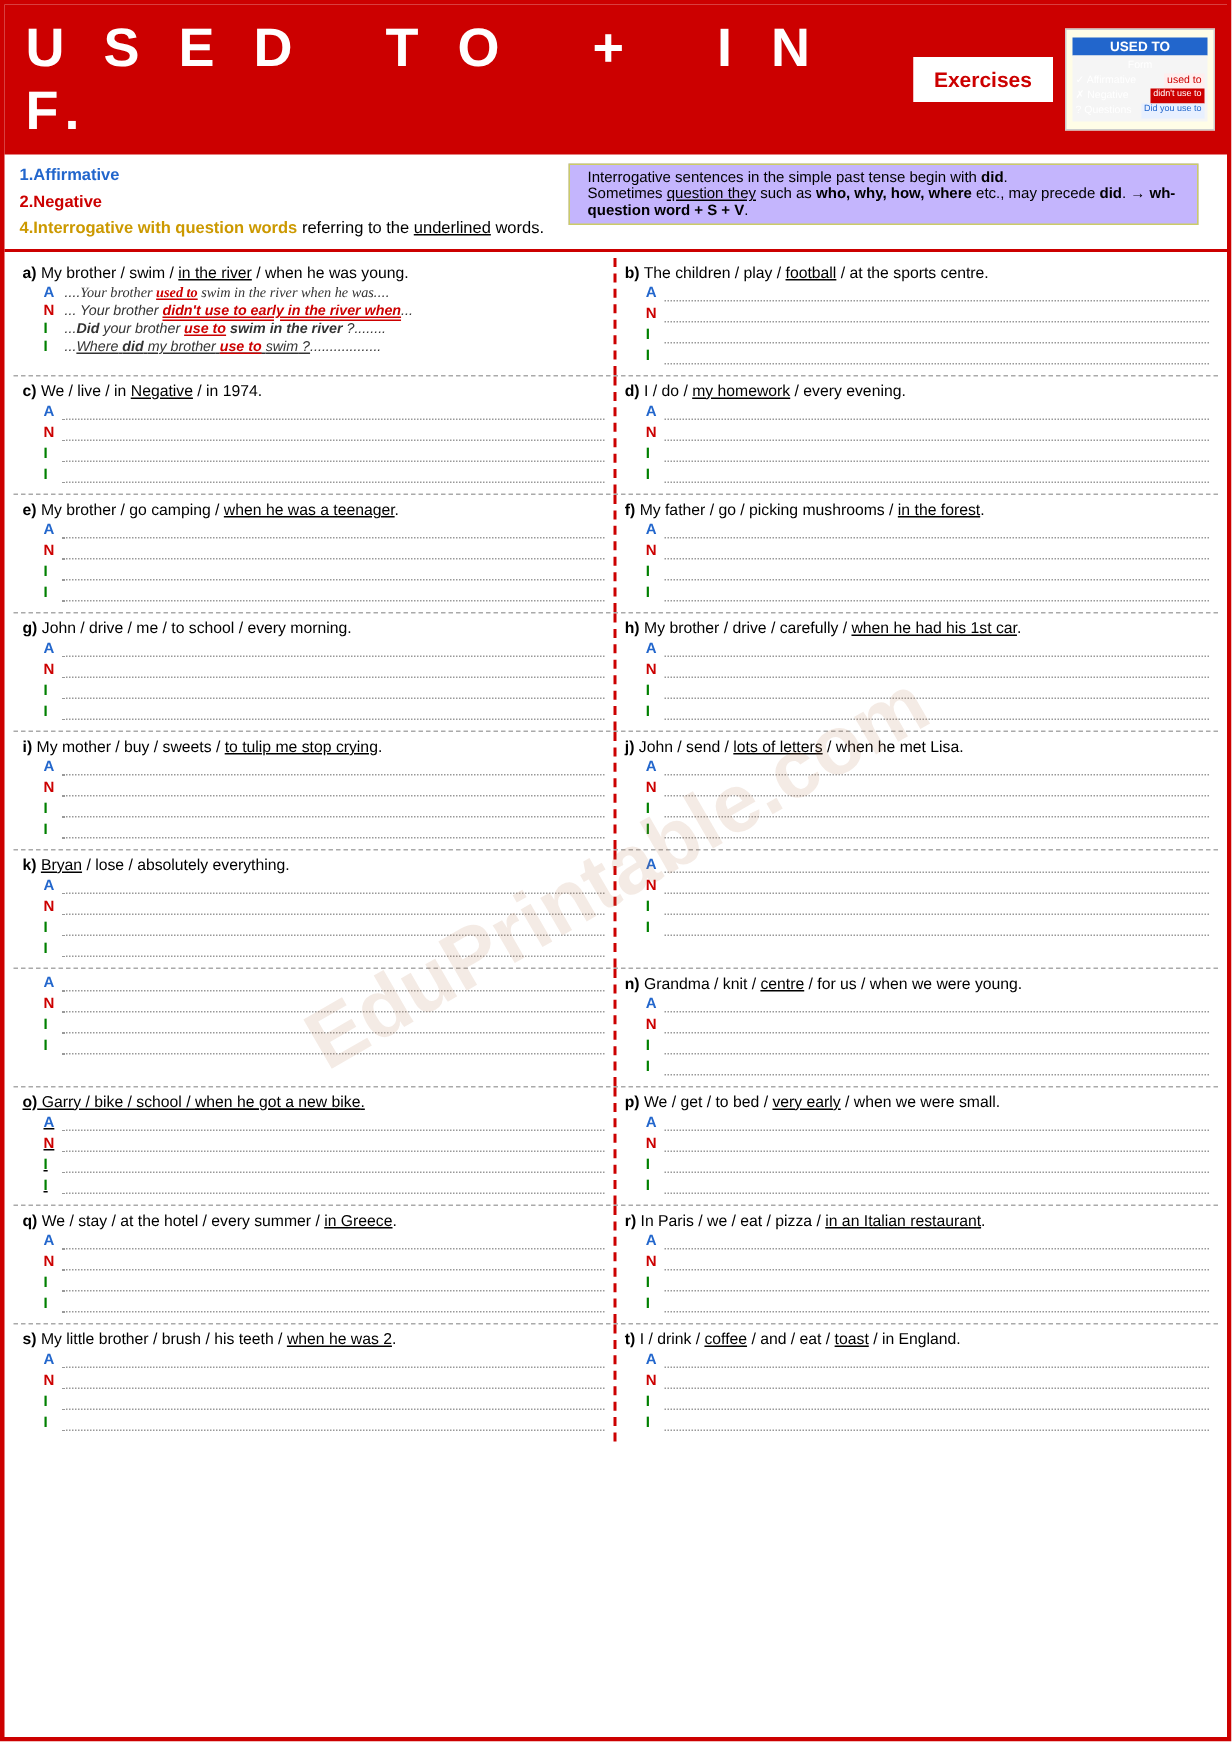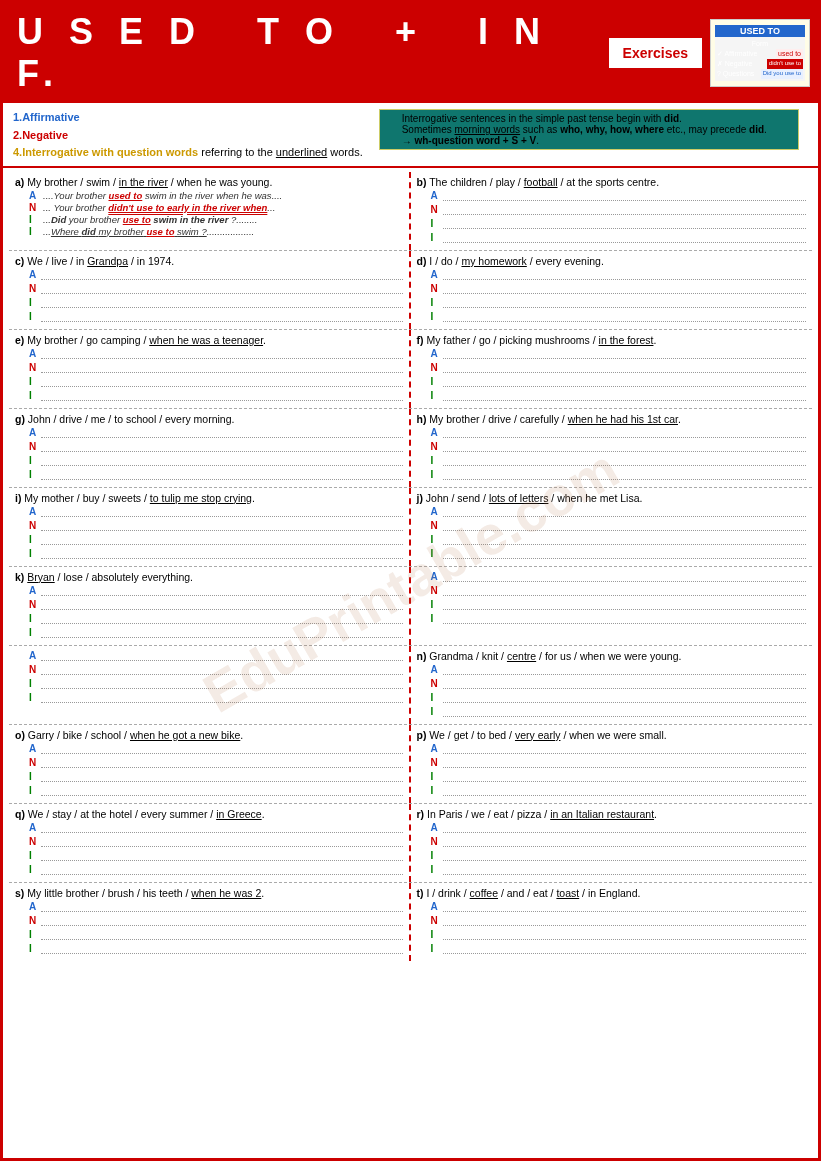--- a/index.html
+++ b/index.html
@@ -45,42 +45,42 @@
     </div>
   </div>
 
   <div class="instructions">
     <div style="display:flex;gap:6px;align-items:flex-start;flex-wrap:wrap;">
       <div style="font-size:11px;line-height:1.6;">
         <div><span style="color:#2266cc;font-weight:bold;">1.Affirmative</span></div>
         <div><span style="color:#cc0000;font-weight:bold;">2.Negative</span></div>
         <div><span style="color:#cc9900;font-weight:bold;">4.Interrogative with question words</span> referring to the <u>underlined</u> words.</div>
       </div>
-      <div style="margin-left:10px;background:#0f766e;border:1px solid #cccc66;padding:3px 22px;font-size:10px;max-width:420px;">
+      <div style="margin-left:10px;background:#c4b5fd;border:1px solid #cccc66;padding:3px 12px;font-size:10px;max-width:420px;">
         <span>Interrogative sentences in the simple past tense begin with <b>did</b>.</span><br>
-        <span>Sometimes <u>morning words</u> such as <b>who, why, how, where</b> etc., may precede <b>did</b>. → <b>wh-question word + S + V</b>.</span>
+        <span>Sometimes <u>question they</u> such as <b>who, why, how, where</b> etc., may precede <b>did</b>. → <b>wh-question word + S + V</b>.</span>
       </div>
     </div>
   </div>
 
   <div style="position:absolute;top:50%;left:50%;transform:translate(-50%,-50%) rotate(-30deg);font-size:55px;color:rgba(180,120,80,0.15);font-weight:bold;pointer-events:none;white-space:nowrap;z-index:100;">EduPrintable.com</div>
 
   <div style="padding:4px 6px;">
 
     <div style="display:grid;grid-template-columns:1fr 1fr;border-bottom:1px dashed #aaa;">
 
       <div style="padding:4px 6px;border-right:2px dashed #cc0000;">
         <div style="font-size:10.5px;margin-bottom:2px;">
           <b>a)</b> My brother / swim / <u>in the river</u> / when he was young.
         </div>
         <div style="margin-left:14px;">
           <div style="display:flex;align-items:flex-start;margin-bottom:1px;">
             <span style="font-weight:bold;color:#2266cc;min-width:12px;font-size:10px;">A</span>
             <div style="flex:1;font-size:9.5px;font-style:italic;color:#333;padding-left:2px;">
-              ....<span style="font-style:italic;">Your brother <span style="color:#cc0000;font-weight:bold;text-decoration:underline;">used to</span> swim in the river when he was</span>....
+              ....<span style="font-style:italic;font-family:Liberation Serif, serif;">Your brother <span style="color:#cc0000;font-weight:bold;text-decoration:underline;">used to</span> swim in the river when he was</span>....
             </div>
           </div>
           <div style="display:flex;align-items:flex-start;margin-bottom:1px;">
             <span style="font-weight:bold;color:#cc0000;min-width:12px;font-size:10px;">N</span>
             <div style="flex:1;font-size:9.5px;font-style:italic;color:#333;padding-left:2px;">
               ... <span style="font-style:italic;">Your brother <span style="color:#cc0000;font-weight:bold;text-decoration:underline;text-decoration-style:double;">didn't use to early in the river when</span>...</span>
             </div>
           </div>
           <div style="display:flex;align-items:flex-start;margin-bottom:1px;">
             <span style="font-weight:bold;color:green;min-width:12px;font-size:10px;">I</span>
@@ -117,21 +117,21 @@
           <div style="display:flex;align-items:center;margin-bottom:3px;">
               <span style="font-weight:bold;color:green;min-width:12px;font-size:10px;">I</span>
               <div style="flex:1;border-bottom:1px dotted #999;height:11px;"></div>
             </div>
         </div>
       </div>
     </div>
 
     <div style="display:grid;grid-template-columns:1fr 1fr;border-bottom:1px dashed #aaa;">
       <div style="padding:4px 6px;border-right:2px dashed #cc0000;">
-        <div style="font-size:10.5px;margin-bottom:2px;"><b>c)</b> We / live / in <u>Grandpa</u> / in 1974.</div>
+        <div style="font-size:10.5px;margin-bottom:2px;"><b>c)</b> We / live / in <u>Negative</u> / in 1974.</div>
         <div style="margin-left:14px;">
           <div style="display:flex;align-items:center;margin-bottom:3px;">
               <span style="font-weight:bold;color:#2266cc;min-width:12px;font-size:10px;">A</span>
               <div style="flex:1;border-bottom:1px dotted #999;height:11px;"></div>
             </div>
           <div style="display:flex;align-items:center;margin-bottom:3px;">
               <span style="font-weight:bold;color:#cc0000;min-width:12px;font-size:10px;">N</span>
               <div style="flex:1;border-bottom:1px dotted #999;height:11px;"></div>
             </div>
           <div style="display:flex;align-items:center;margin-bottom:3px;">
@@ -384,21 +384,21 @@
             </div>
           <div style="display:flex;align-items:center;margin-bottom:3px;">
               <span style="font-weight:bold;color:green;min-width:12px;font-size:10px;">I</span>
               <div style="flex:1;border-bottom:1px dotted #999;height:11px;"></div>
             </div>
         </div>
       </div>
     </div>
 
     <div style="display:grid;grid-template-columns:1fr 1fr;border-bottom:1px dashed #aaa;">
-      <div style="padding:4px 6px;border-right:2px dashed #cc0000;">
+      <div style="padding:4px 6px;border-right:2px dashed #cc0000;text-decoration:underline;">
         <div style="font-size:10.5px;margin-bottom:2px;"><b>o)</b> Garry / bike / school / <u>when he got a new bike</u>.</div>
         <div style="margin-left:14px;">
           <div style="display:flex;align-items:center;margin-bottom:3px;">
               <span style="font-weight:bold;color:#2266cc;min-width:12px;font-size:10px;">A</span>
               <div style="flex:1;border-bottom:1px dotted #999;height:11px;"></div>
             </div>
           <div style="display:flex;align-items:center;margin-bottom:3px;">
               <span style="font-weight:bold;color:#cc0000;min-width:12px;font-size:10px;">N</span>
               <div style="flex:1;border-bottom:1px dotted #999;height:11px;"></div>
             </div>

